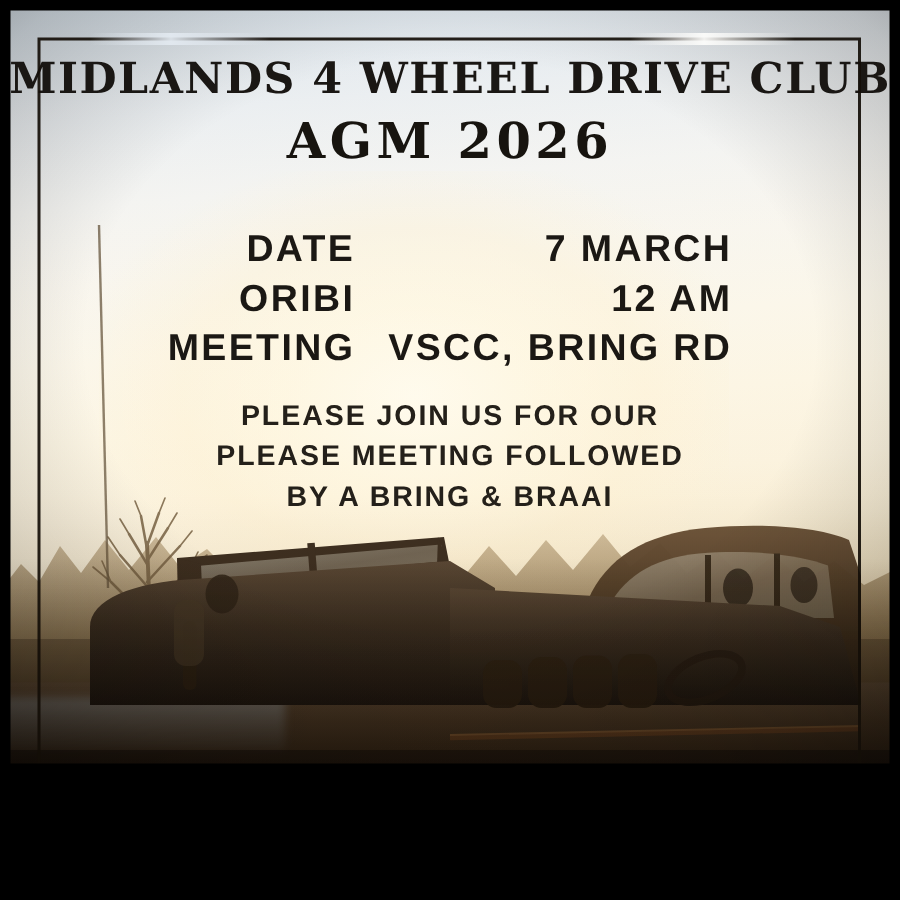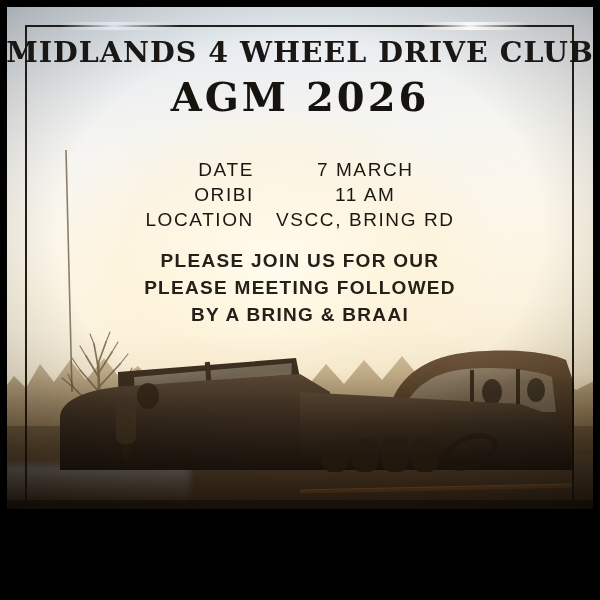--- a/index.html
+++ b/index.html
@@ -184,43 +184,43 @@
     letter-spacing: 1.0px;
     line-height: 1;
     color: #1a1714;
     white-space: nowrap;
   }
 
   .agm-title {
     margin: 10px 0 0 0;
     font-family: "DejaVu Serif", serif;
     font-weight: bold;
-    font-size: 40px;
+    font-size: 33px;
     letter-spacing: 3px;
     line-height: 1;
     color: #17140f;
   }
 
   
   .details {
     margin: 40px auto 0 auto;
     border-collapse: collapse;
   }
   .details td {
     font-family: "Liberation Sans", sans-serif;
-    font-weight: normal;
-    font-size: 19px;
+    font-weight: bold;
+    font-size: 25px;
     letter-spacing: 1.6px;
     line-height: 1.33;
     color: #1b1814;
     padding: 0;
     white-space: nowrap;
   }
   .details td.label { text-align: right; padding-right: 22px; }
-  .details td.value { text-align: center; }
+  .details td.value { text-align: right; }
 
   .message {
     margin: 16px auto 0 auto;
     width: 430px;
     font-family: "Liberation Sans", sans-serif;
     font-weight: bold;
     font-size: 19px;
     letter-spacing: 1.3px;
     line-height: 1.42;
     color: #24201a;
@@ -414,24 +414,24 @@
     <h2 class="agm-title">AGM 2026</h2>
 
     <table class="details">
       <tbody>
         <tr>
           <td class="label">DATE</td>
           <td class="value">7 MARCH</td>
         </tr>
         <tr>
           <td class="label">ORIBI</td>
-          <td class="value">11 AM</td>
+          <td class="value">12 AM</td>
         </tr>
         <tr>
-          <td class="label">LOCATION</td>
+          <td class="label">MEETING</td>
           <td class="value">VSCC, BRING RD</td>
         </tr>
       </tbody>
     </table>
 
     <div class="message">
       <div>PLEASE JOIN US FOR OUR</div>
       <div>PLEASE MEETING FOLLOWED</div>
       <div>BY A BRING &amp; BRAAI</div>
     </div>

